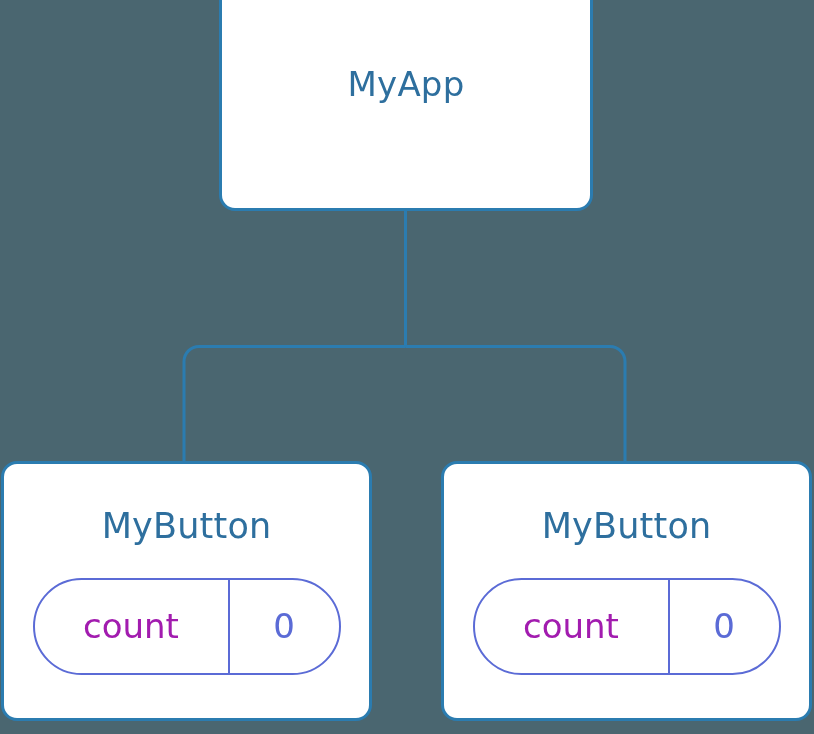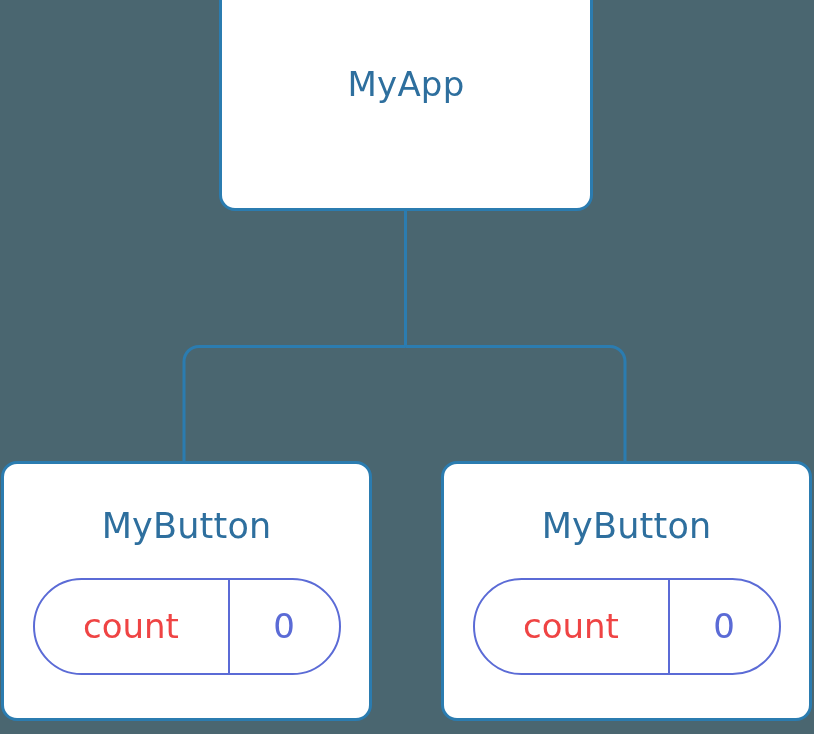--- a/index.html
+++ b/index.html
@@ -85,21 +85,21 @@
     overflow: hidden;
   }
 
   .state-key {
     display: flex;
     align-items: center;
     justify-content: center;
     min-width: 173px;
     padding: 12px 10px;
     border-right: 2px solid #5b6bd6;
-    color: #ef4444;
+    color: #a21caf;
     font-size: 34px;
     white-space: nowrap;
   }
 
   .state-value {
     display: flex;
     align-items: center;
     justify-content: center;
     min-width: 89px;
     padding: 0 10px;

